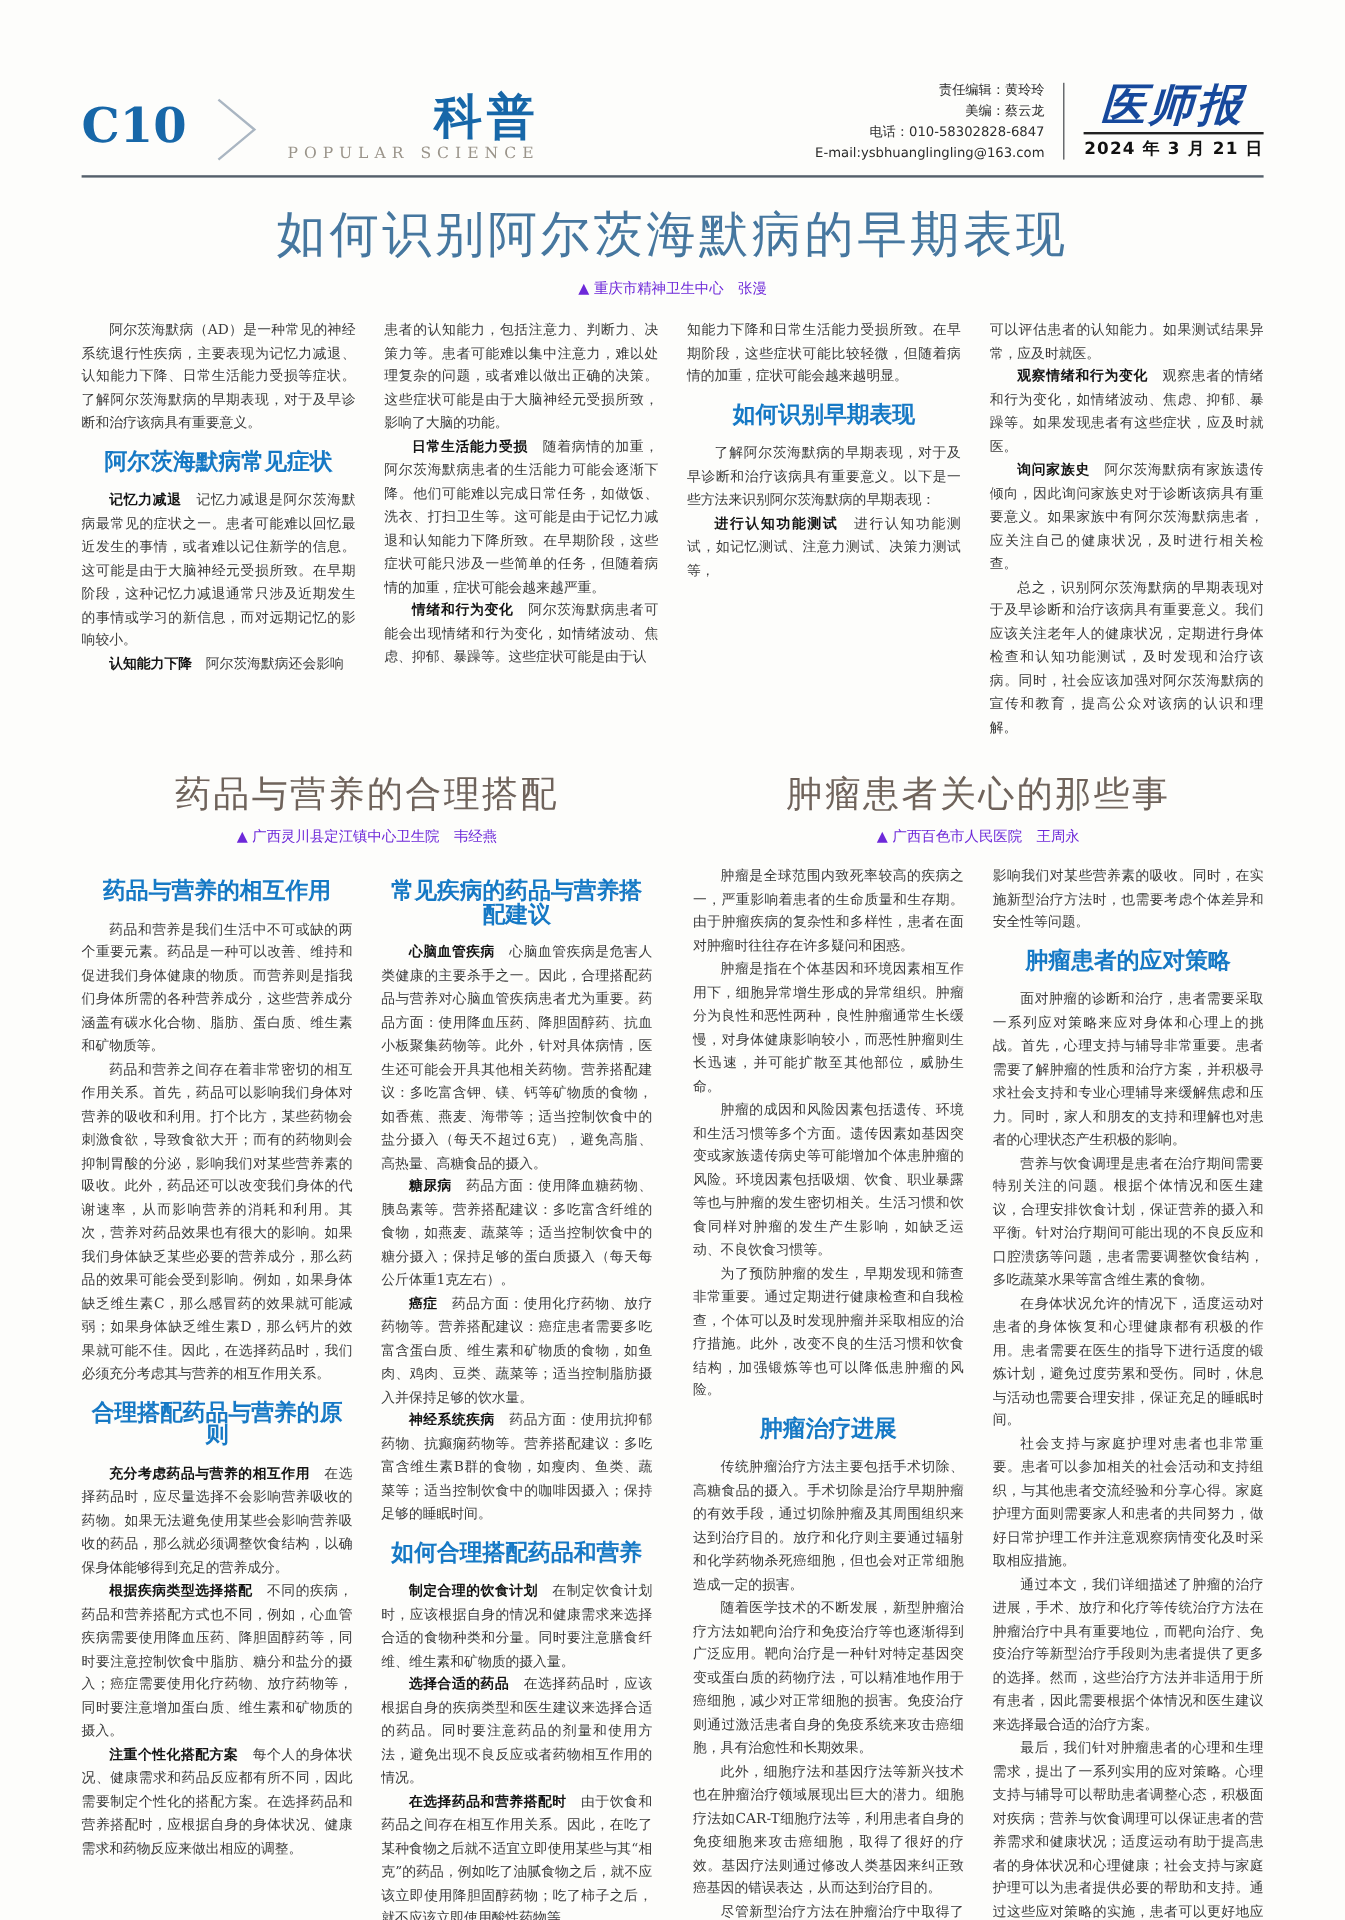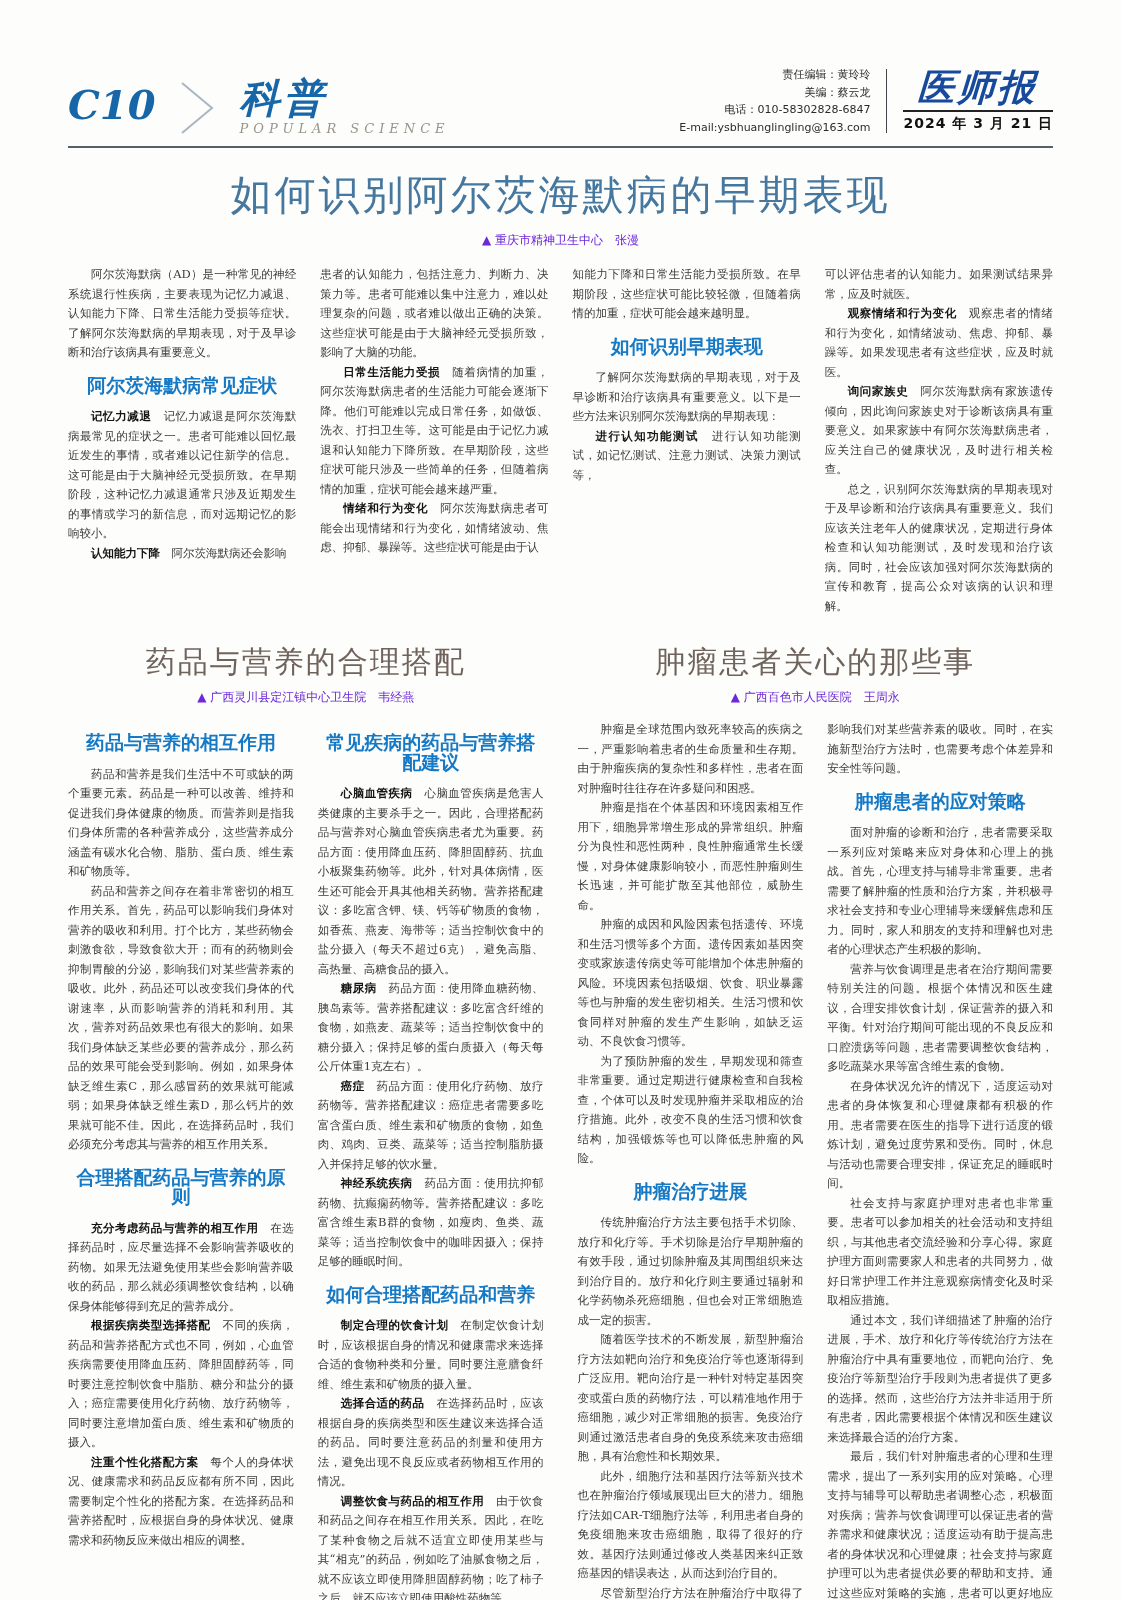--- a/index.html
+++ b/index.html
@@ -7,25 +7,25 @@
   .page {
     width: 1121px; height: 1600px; margin: 0 auto;
     background: #fdfdfb; position: relative; overflow: hidden;
     padding: 66px 68px 0 68px;
     font-family: "DejaVu Serif", "Liberation Serif", serif;
     color: #3a3a3a;
   }
   
   header { display:flex; justify-content:space-between; align-items:flex-end;
            border-bottom:2px solid #55606b; padding-bottom:10px; }
-  .hdr-left { display:flex; align-items:flex-start; gap:24px;font-style:italic; }
+  .hdr-left { display:flex; align-items:flex-start; gap:24px; }
   .page-code { font-size:40px; font-weight:bold; color:#1767a8;
                font-family:"DejaVu Serif","Liberation Serif",serif; line-height:1; margin-top:8px;}
   .chevron { margin-top:4px; }
-  .sec-names { display:flex; flex-direction:column; }
+  .sec-names { display:flex; flex-direction:column;text-align:right; }
   .sec-cn { font-size:40px; font-weight:bold; color:#1767a8; line-height:1.05;
             font-family:"DejaVu Sans","Liberation Sans",sans-serif; letter-spacing:4px; }
   .sec-en { font-size:13px; color:#9a948a; letter-spacing:5px; margin-top:2px;
             font-family:"DejaVu Serif","Liberation Serif",serif; }
   .hdr-right { display:flex; align-items:center; gap:16px; }
   .editor-info { text-align:right; font-size:11px; color:#2b2b2b; line-height:1.6;
                  font-family:"DejaVu Sans","Liberation Sans",sans-serif; }
   .vdiv { width:1px; height:64px; background:#44484d; }
   .masthead-block { text-align:center; padding-bottom:2px; }
   .masthead { font-size:37px; font-weight:bold; font-style:italic; color:#17499c;
@@ -135,36 +135,36 @@
           </div>
         <div class="col">
             <div class="subhead">常见疾病的药品与营养搭配建议</div>
             <p class="para"><span class="lead">心脑血管疾病　</span>心脑血管疾病是危害人类健康的主要杀手之一。因此，合理搭配药品与营养对心脑血管疾病患者尤为重要。药品方面：使用降血压药、降胆固醇药、抗血小板聚集药物等。此外，针对具体病情，医生还可能会开具其他相关药物。营养搭配建议：多吃富含钾、镁、钙等矿物质的食物，如香蕉、燕麦、海带等；适当控制饮食中的盐分摄入（每天不超过6克），避免高脂、高热量、高糖食品的摄入。</p>
             <p class="para"><span class="lead">糖尿病　</span>药品方面：使用降血糖药物、胰岛素等。营养搭配建议：多吃富含纤维的食物，如燕麦、蔬菜等；适当控制饮食中的糖分摄入；保持足够的蛋白质摄入（每天每公斤体重1克左右）。</p>
             <p class="para"><span class="lead">癌症　</span>药品方面：使用化疗药物、放疗药物等。营养搭配建议：癌症患者需要多吃富含蛋白质、维生素和矿物质的食物，如鱼肉、鸡肉、豆类、蔬菜等；适当控制脂肪摄入并保持足够的饮水量。</p>
             <p class="para"><span class="lead">神经系统疾病　</span>药品方面：使用抗抑郁药物、抗癫痫药物等。营养搭配建议：多吃富含维生素B群的食物，如瘦肉、鱼类、蔬菜等；适当控制饮食中的咖啡因摄入；保持足够的睡眠时间。</p>
             <div class="subhead">如何合理搭配药品和营养</div>
             <p class="para"><span class="lead">制定合理的饮食计划　</span>在制定饮食计划时，应该根据自身的情况和健康需求来选择合适的食物种类和分量。同时要注意膳食纤维、维生素和矿物质的摄入量。</p>
             <p class="para"><span class="lead">选择合适的药品　</span>在选择药品时，应该根据自身的疾病类型和医生建议来选择合适的药品。同时要注意药品的剂量和使用方法，避免出现不良反应或者药物相互作用的情况。</p>
-            <p class="para"><span class="lead">调整饮食与药品的相互作用　</span>由于饮食和药品之间存在相互作用关系。因此，在吃了某种食物之后就不适宜立即使用某些与其“相克”的药品，例如吃了油腻食物之后，就不应该立即使用降胆固醇药物；吃了柿子之后，就不应该立即使用酸性药物等。</p>
+            <p class="para"><span class="lead">在选择药品和营养搭配时　</span>由于饮食和药品之间存在相互作用关系。因此，在吃了某种食物之后就不适宜立即使用某些与其“相克”的药品，例如吃了油腻食物之后，就不应该立即使用降胆固醇药物；吃了柿子之后，就不应该立即使用酸性药物等。</p>
             <p class="para">药品与营养合理搭配对我们的身体健康至关重要，选择药品和营养搭配时，应根据自身的身体状况、健康需求和药物反应来做出调整。</p>
           </div>
       </div>
     </div>
     <div class="half">
       <h2 class="a2-title">肿瘤患者关心的那些事</h2>
       <div class="byline">▲ 广西百色市人民医院　王周永</div>
       <div class="cols">
         <div class="col">
             <p class="para">肿瘤是全球范围内致死率较高的疾病之一，严重影响着患者的生命质量和生存期。由于肿瘤疾病的复杂性和多样性，患者在面对肿瘤时往往存在许多疑问和困惑。</p>
             <p class="para">肿瘤是指在个体基因和环境因素相互作用下，细胞异常增生形成的异常组织。肿瘤分为良性和恶性两种，良性肿瘤通常生长缓慢，对身体健康影响较小，而恶性肿瘤则生长迅速，并可能扩散至其他部位，威胁生命。</p>
             <p class="para">肿瘤的成因和风险因素包括遗传、环境和生活习惯等多个方面。遗传因素如基因突变或家族遗传病史等可能增加个体患肿瘤的风险。环境因素包括吸烟、饮食、职业暴露等也与肿瘤的发生密切相关。生活习惯和饮食同样对肿瘤的发生产生影响，如缺乏运动、不良饮食习惯等。</p>
             <p class="para">为了预防肿瘤的发生，早期发现和筛查非常重要。通过定期进行健康检查和自我检查，个体可以及时发现肿瘤并采取相应的治疗措施。此外，改变不良的生活习惯和饮食结构，加强锻炼等也可以降低患肿瘤的风险。</p>
             <div class="subhead">肿瘤治疗进展</div>
-            <p class="para">传统肿瘤治疗方法主要包括手术切除、放疗和化疗等。手术切除是治疗早期肿瘤的有效手段，通过切除肿瘤及其周围组织来达到治疗目的。放疗和化疗则主要通过辐射和化学药物杀死癌细胞，但也会对正常细胞造成一定的损害。</p>
+            <p class="para">传统肿瘤治疗方法主要包括手术切除、高糖食品的摄入。手术切除是治疗早期肿瘤的有效手段，通过切除肿瘤及其周围组织来达到治疗目的。放疗和化疗则主要通过辐射和化学药物杀死癌细胞，但也会对正常细胞造成一定的损害。</p>
             <p class="para">随着医学技术的不断发展，新型肿瘤治疗方法如靶向治疗和免疫治疗等也逐渐得到广泛应用。靶向治疗是一种针对特定基因突变或蛋白质的药物疗法，可以精准地作用于癌细胞，减少对正常细胞的损害。免疫治疗则通过激活患者自身的免疫系统来攻击癌细胞，具有治愈性和长期效果。</p>
             <p class="para">此外，细胞疗法和基因疗法等新兴技术也在肿瘤治疗领域展现出巨大的潜力。细胞疗法如CAR-T细胞疗法等，利用患者自身的免疫细胞来攻击癌细胞，取得了很好的疗效。基因疗法则通过修改人类基因来纠正致癌基因的错误表达，从而达到治疗目的。</p>
             <p class="para">尽管新型治疗方法在肿瘤治疗中取得了一定的进展，但目前仍存在许多挑战。例如，耐药性和复发问题仍时有发生，需要进</p>
           </div>
         <div class="col">
             <p class="para cont">影响我们对某些营养素的吸收。同时，在实施新型治疗方法时，也需要考虑个体差异和安全性等问题。</p>
             <div class="subhead">肿瘤患者的应对策略</div>
             <p class="para">面对肿瘤的诊断和治疗，患者需要采取一系列应对策略来应对身体和心理上的挑战。首先，心理支持与辅导非常重要。患者需要了解肿瘤的性质和治疗方案，并积极寻求社会支持和专业心理辅导来缓解焦虑和压力。同时，家人和朋友的支持和理解也对患者的心理状态产生积极的影响。</p>
             <p class="para">营养与饮食调理是患者在治疗期间需要特别关注的问题。根据个体情况和医生建议，合理安排饮食计划，保证营养的摄入和平衡。针对治疗期间可能出现的不良反应和口腔溃疡等问题，患者需要调整饮食结构，多吃蔬菜水果等富含维生素的食物。</p>
             <p class="para">在身体状况允许的情况下，适度运动对患者的身体恢复和心理健康都有积极的作用。患者需要在医生的指导下进行适度的锻炼计划，避免过度劳累和受伤。同时，休息与活动也需要合理安排，保证充足的睡眠时间。</p>

